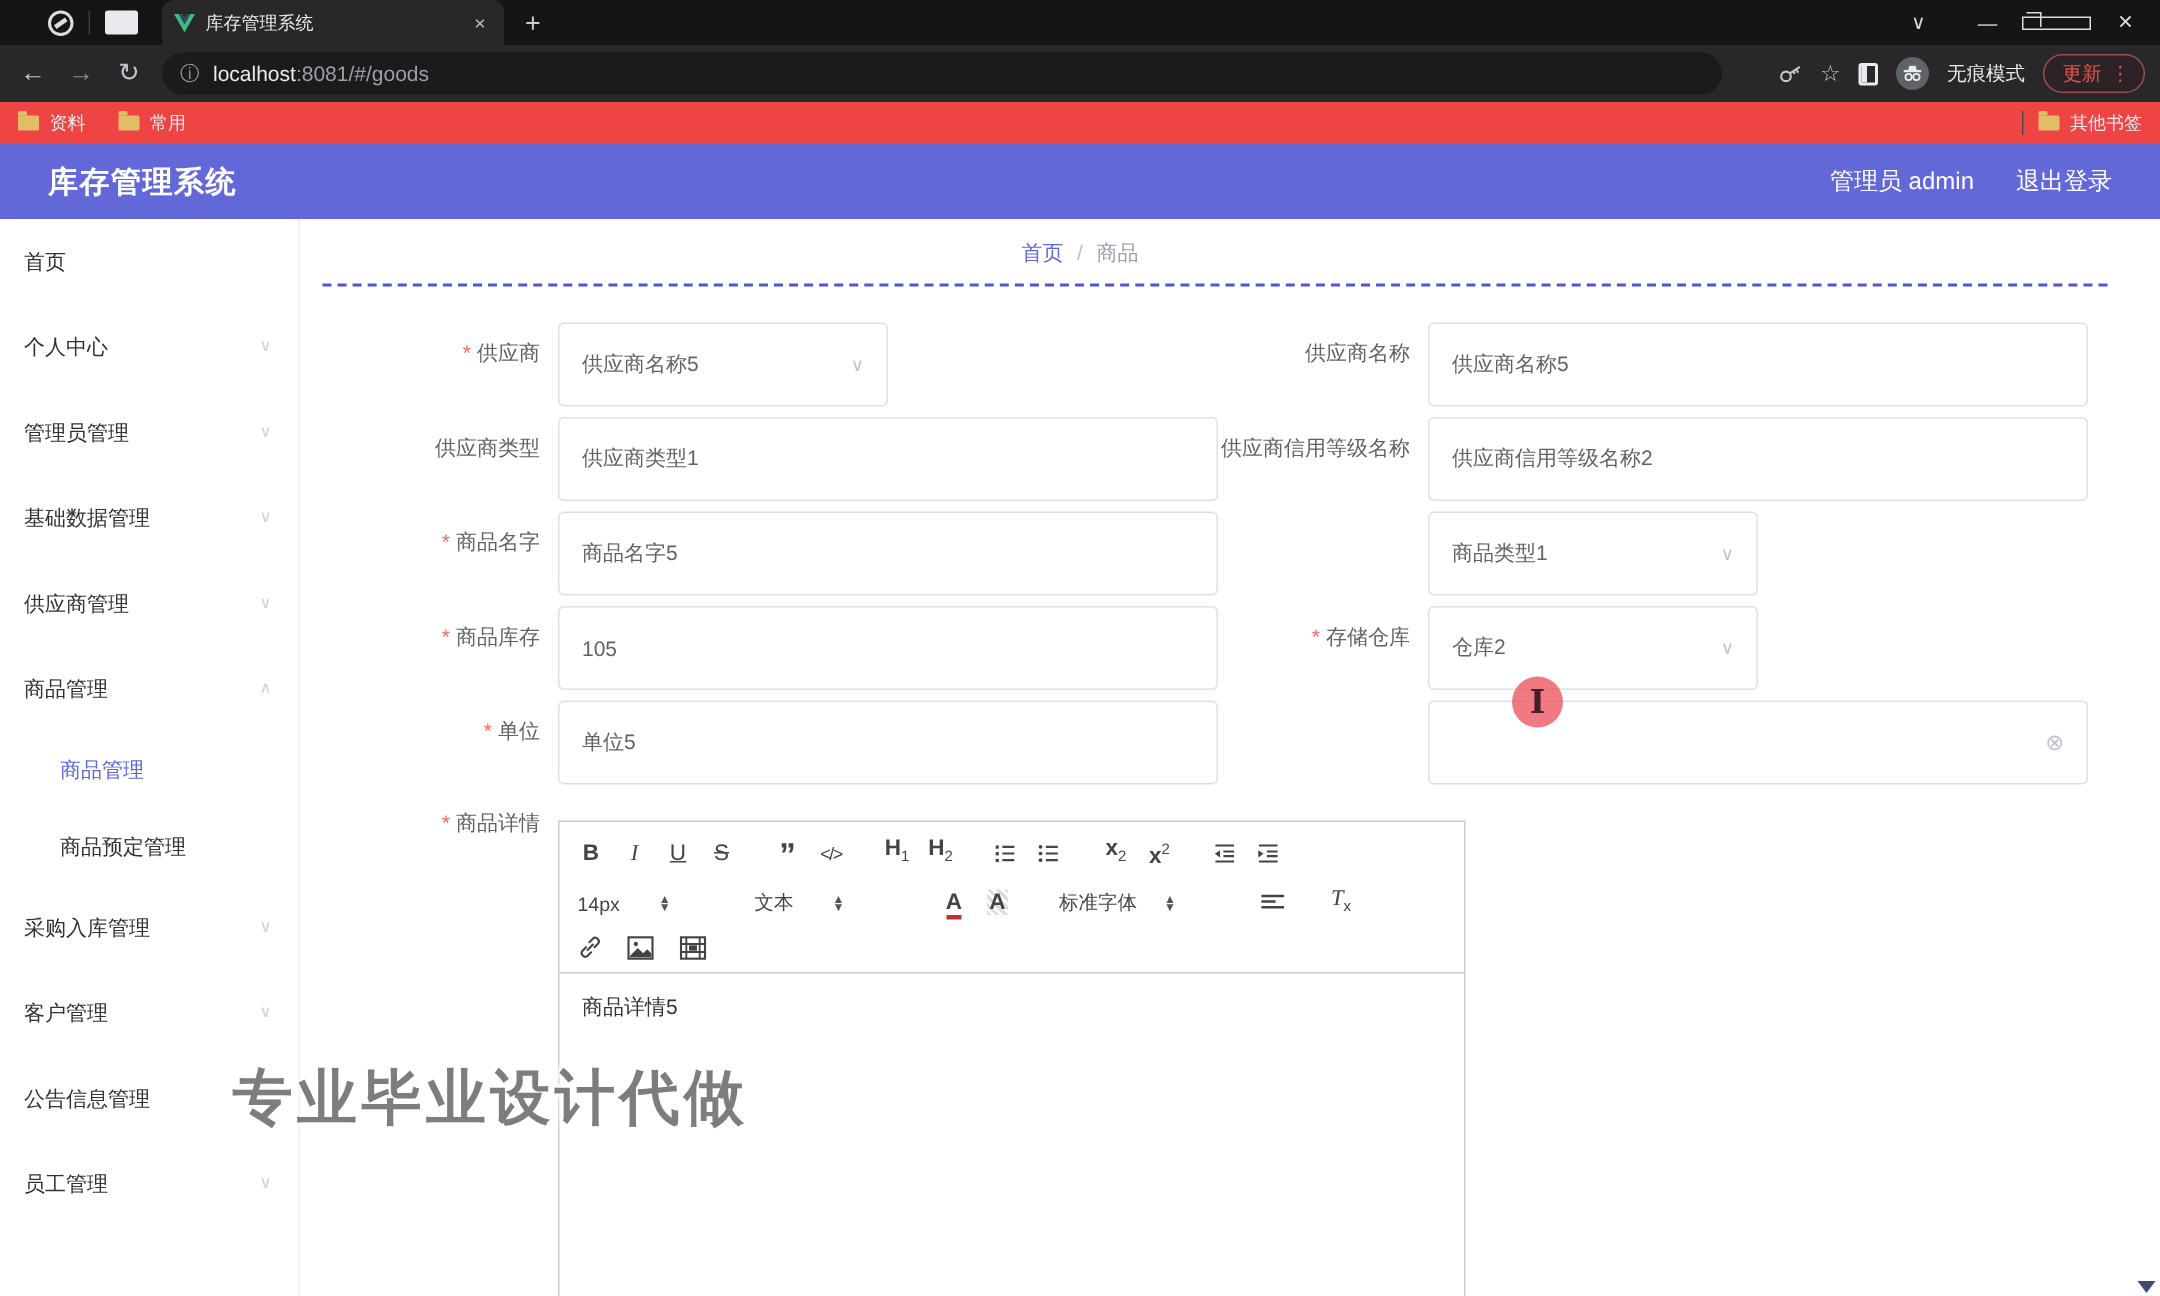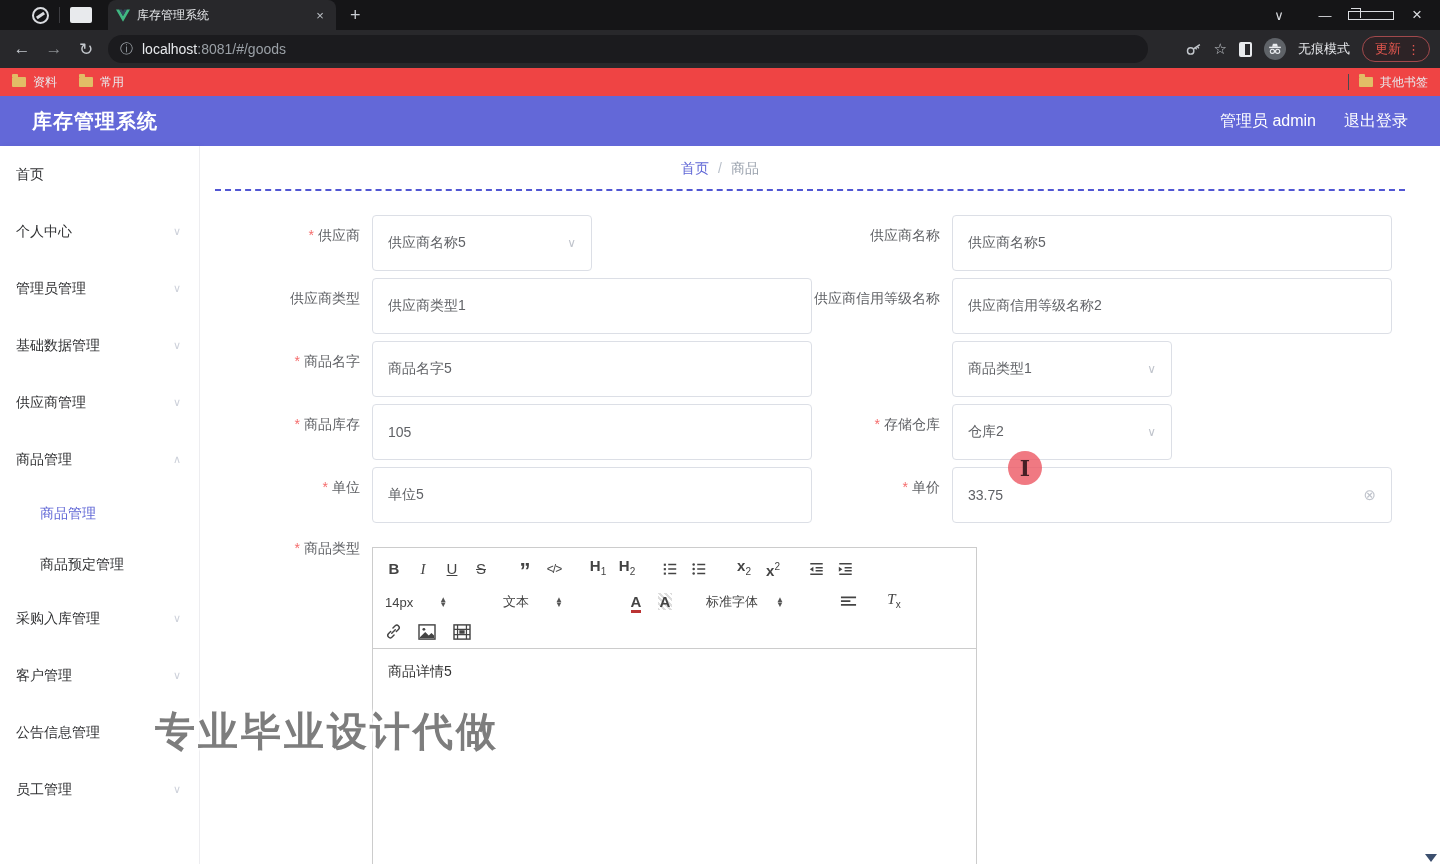--- a/index.html
+++ b/index.html
@@ -260,28 +260,26 @@
       <span>仓库2</span>
       <span class="sel-arrow">∨</span>
     </div>
   </div>
 
   <div class="frow" style="top:321px;">
     <div class="flabel l"><span class="req">*</span><span>单位</span></div>
     <div class="ctrl cl w440">
         <input value="单位5" style="">
       </div>
-    <div class="flabel r"><span class="req">*</span><span>单价</span></div>
     <div class="ctrl cr w440">
-      <input value="33.75" style="">
       <span class="clear-ico">⊗</span>
     </div>
   </div>
 
-  <div class="editor-label"><span class="req">*</span><span>商品类型</span></div>
+  <div class="editor-label"><span class="req">*</span><span>商品详情</span></div>
   <div class="editor">
     <div class="ed-toolbar">
       <div class="ed-row">
         <span class="tbtn"><b>B</b></span>
         <span class="tbtn"><i>I</i></span>
         <span class="tbtn"><span class="u">U</span></span>
         <span class="tbtn gap"><span class="s">S</span></span>
         <span class="tbtn"><span class="quote">”</span></span>
         <span class="tbtn gap" style="font-size:12px;letter-spacing:-1px;">&lt;/&gt;</span>
         <span class="tbtn"><b>H</b><sub class="hsub">1</sub></span>

